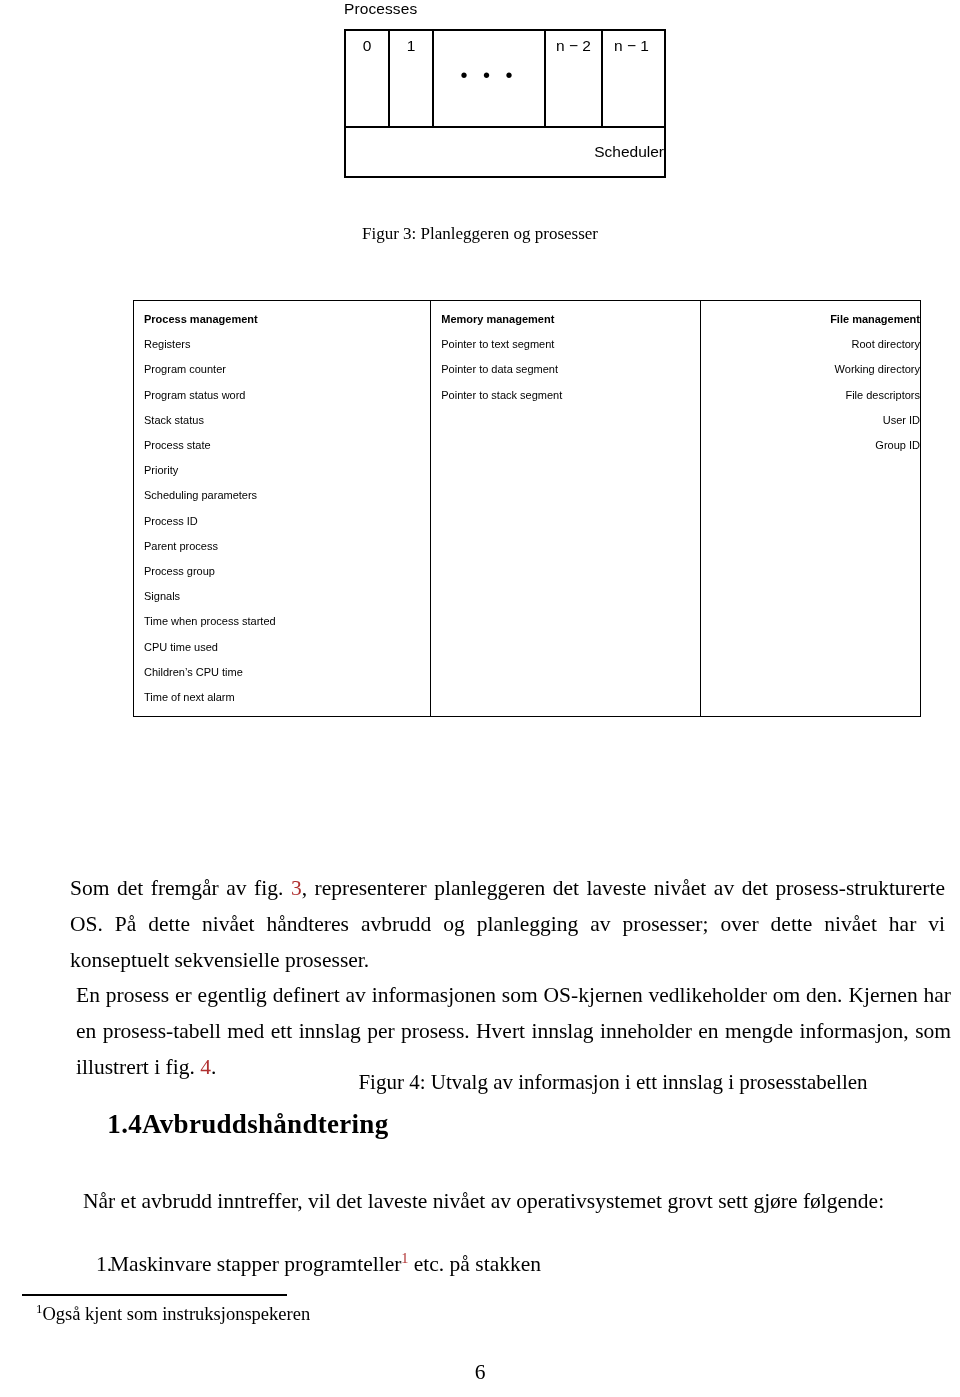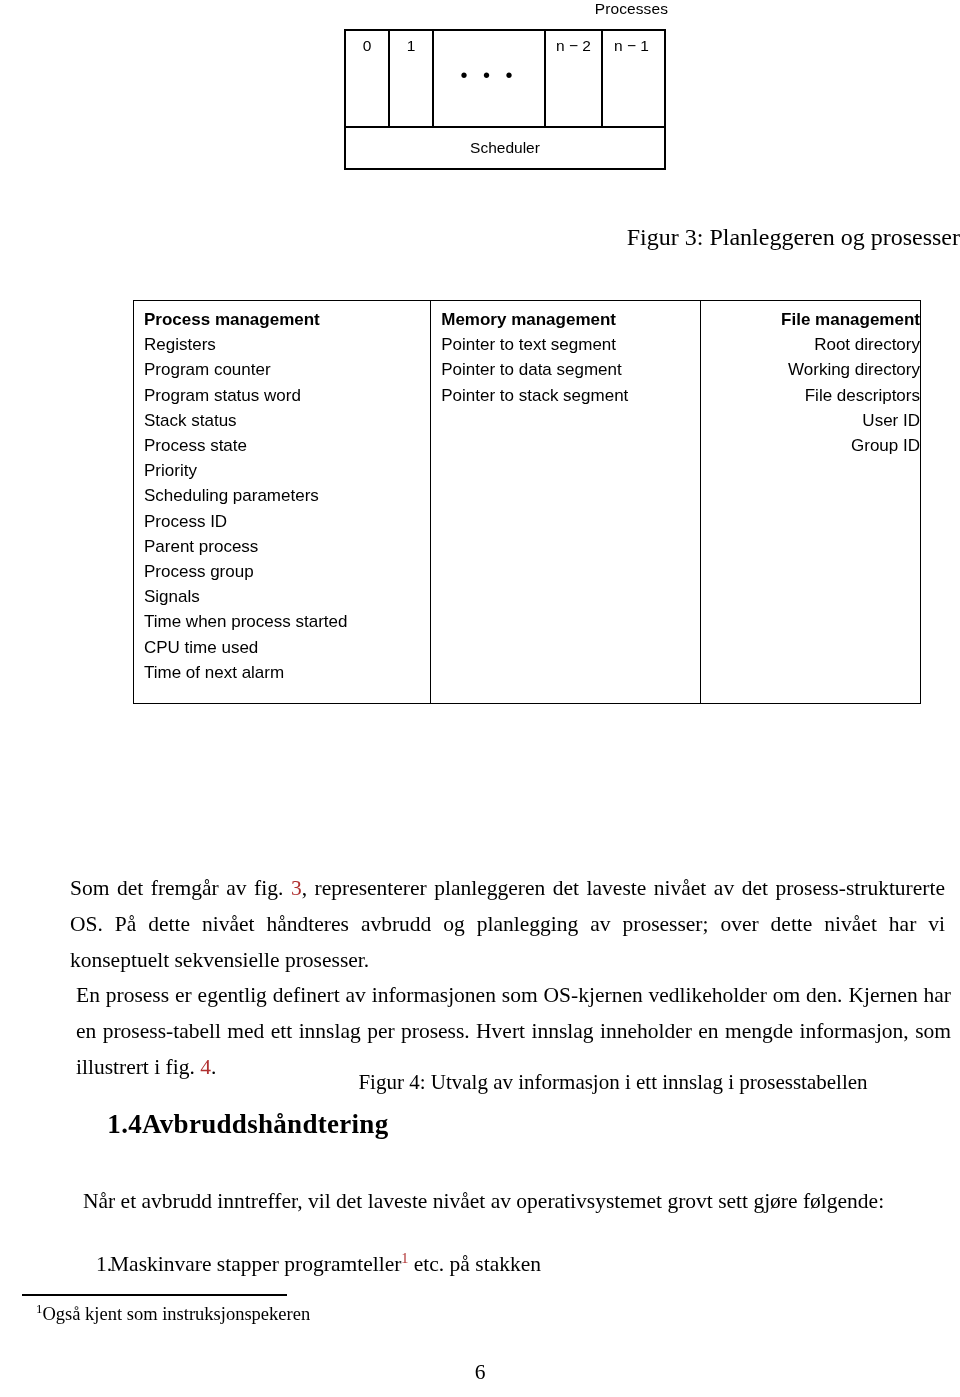--- a/index.html
+++ b/index.html
@@ -19,21 +19,21 @@
 
   
   #figure3 {
     position: absolute;
     left: 0; top: 0;
     width: 960px;
   }
   .fig3-title {
     font-family: "Liberation Sans", "DejaVu Sans", sans-serif;
     font-size: 15.5px;
-    text-align: right;
+    text-align: left;
     width: 324px;
     margin-left: 344px;
     padding-bottom: 5px;
     letter-spacing: 0.1px;
   }
   .fig3-diagram {
     position: absolute;
     left: 344px;
     top: 29px;
     width: 322px;
@@ -67,57 +67,57 @@
   .dots {
     position: absolute;
     top: 34px;
     left: 0; right: 0;
     text-align: center;
     font-size: 20px;
     letter-spacing: 5px;
     line-height: 1;
   }
   .sched-row {
-    height: 44px;
+    height: 52px;
     border: 2px solid #000;
     box-sizing: border-box;
     font-family: "Liberation Sans", "DejaVu Sans", sans-serif;
     font-size: 15.5px;
     display: flex;
     align-items: center;
-    justify-content: center;
+    justify-content: flex-end;
   }
   .fig3-caption {
     position: absolute;
     left: 0;
     top: 224px;
     width: 960px;
-    text-align: right;
-    font-size: 24px;
+    text-align: center;
+    font-size: 17px;
   }
 
   
   #figure4 {
     position: absolute;
     left: 133px;
     top: 300px;
     width: 788px;
   }
   .pt-table {
     display: flex;
     border: 1.5px solid #000;
     box-sizing: border-box;
     min-height: 404px;
   }
   .pt-col {
     border-right: 1.5px solid #000;
     box-sizing: border-box;
     padding: 6px 0 6px 10px;
     font-family: "Liberation Sans", "DejaVu Sans", sans-serif;
-    font-size: 17px;
+    font-size: 11px;
     line-height: 25.2px;
   }
   .pt-col:last-child { border-right: none; text-align: right; }
   .pt-col.a { width: 298px; }
   .pt-col.b { width: 270px; }
   .pt-col.c { width: 220px; }
   .pt-head {
     font-weight: bold;
   }
   .pt-item { white-space: nowrap; }
@@ -256,20 +256,21 @@
       <div class="pt-item">Stack status</div>
       <div class="pt-item">Process state</div>
       <div class="pt-item">Priority</div>
       <div class="pt-item">Scheduling parameters</div>
       <div class="pt-item">Process ID</div>
       <div class="pt-item">Parent process</div>
       <div class="pt-item">Process group</div>
       <div class="pt-item">Signals</div>
       <div class="pt-item">Time when process started</div>
       <div class="pt-item">CPU time used</div>
+      <div class="pt-item">Children’s CPU time</div>
       <div class="pt-item">Time of next alarm</div>
     </div>
 
     <div class="pt-col b">
       <div class="pt-head pt-item">Memory management</div>
       <div class="pt-item">Pointer to text segment</div>
       <div class="pt-item">Pointer to data segment</div>
       <div class="pt-item">Pointer to stack segment</div>
     </div>
 

